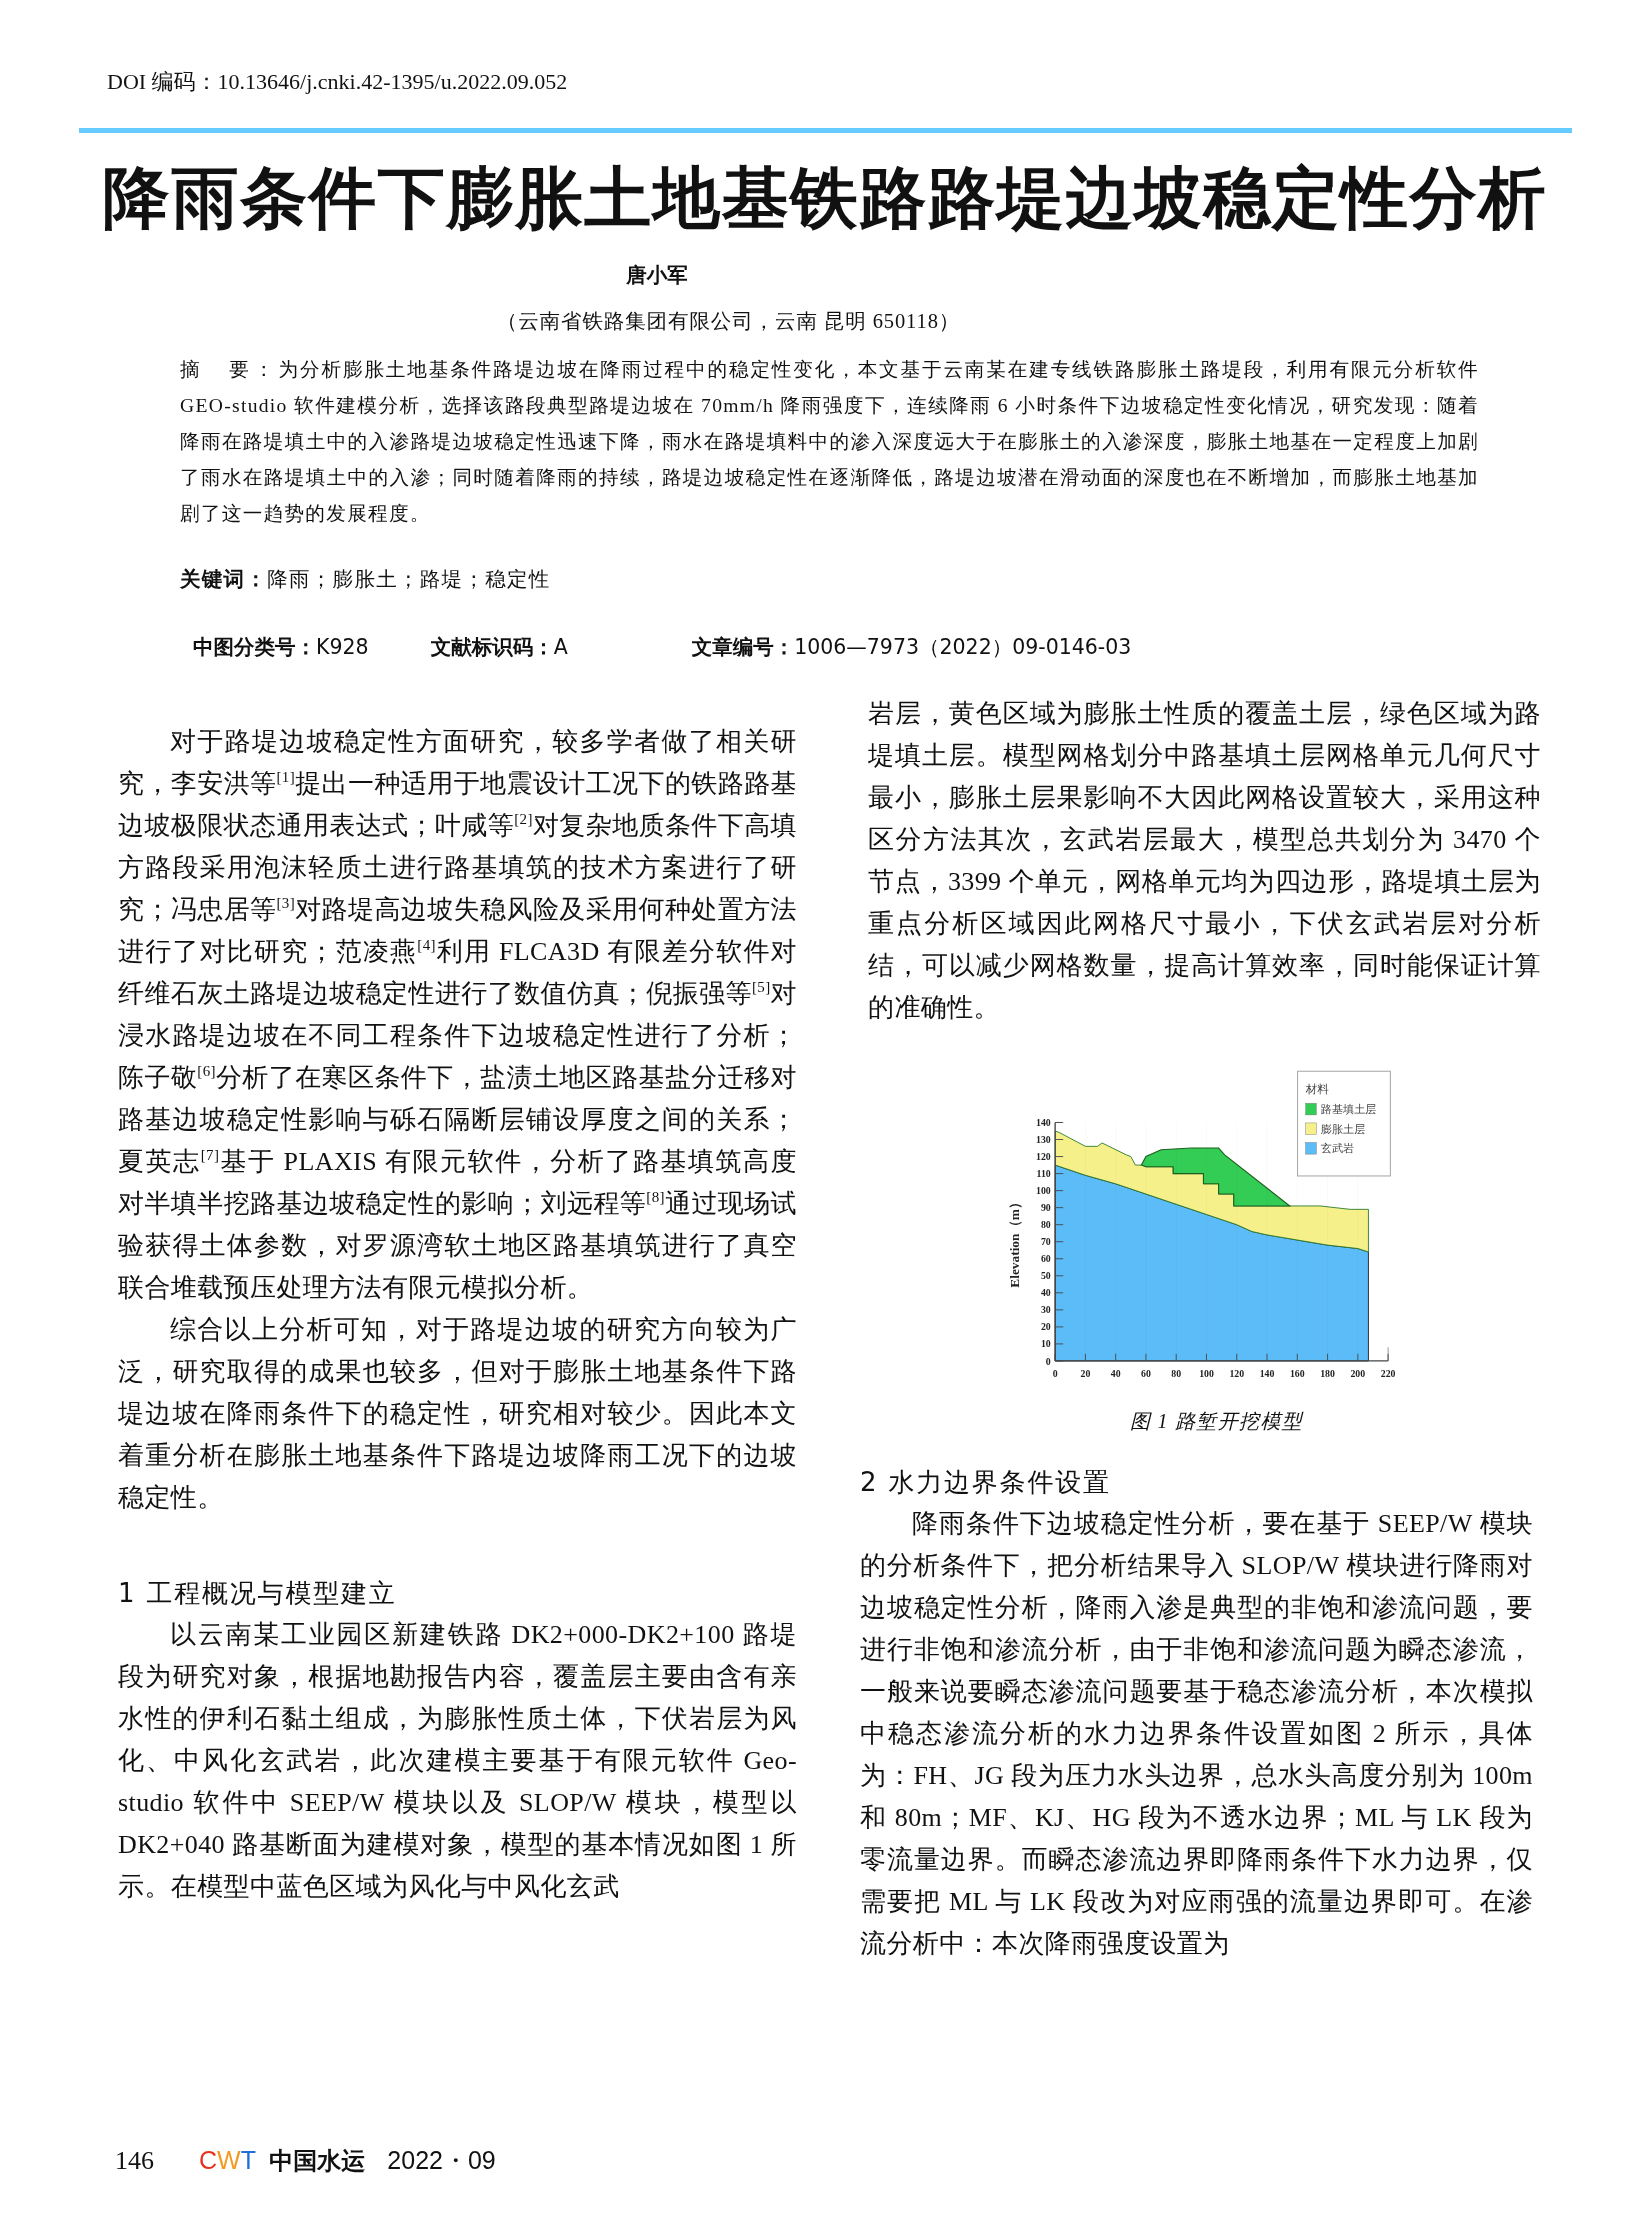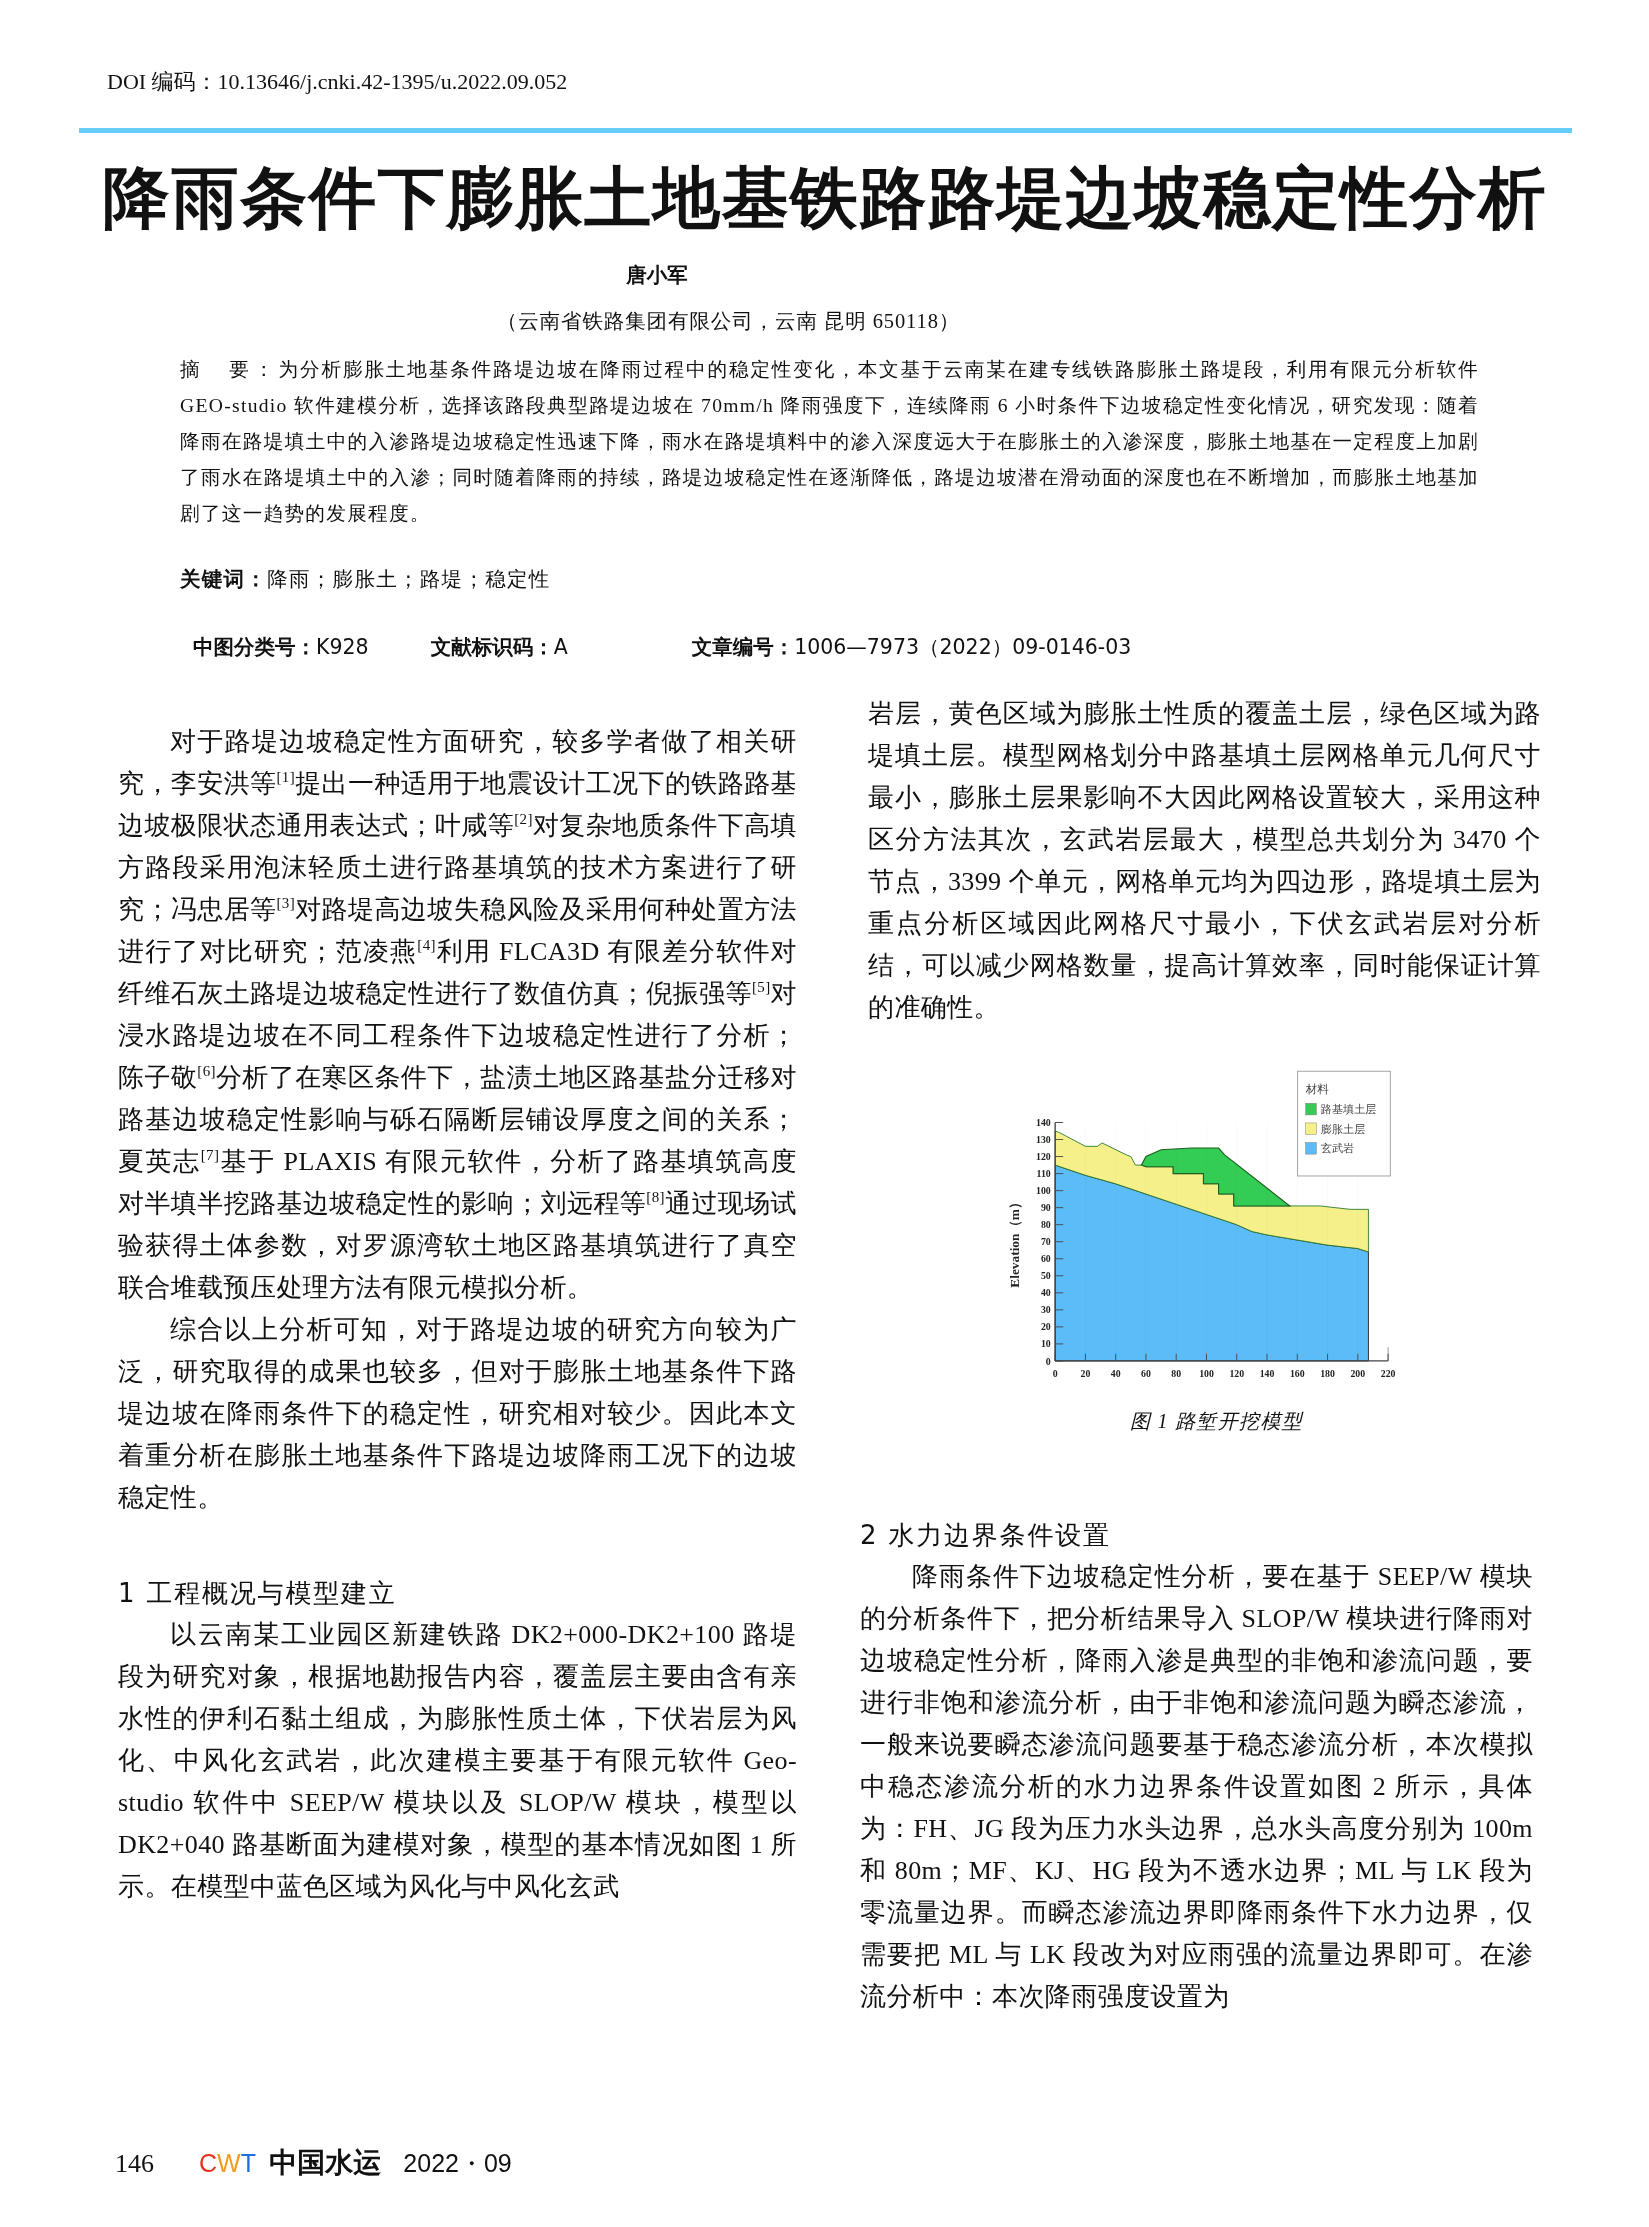--- a/index.html
+++ b/index.html
@@ -21,26 +21,26 @@
   #classline { left: 180px; top: 609px; font-size: 20.5px; font-family: "DejaVu Sans", sans-serif; white-space: pre; }
   #classline span { margin-right: 31px; }
   .col { position: absolute; font-size: 26px; line-height: 42px; text-align: justify; letter-spacing: 0.4px; }
   .col p { margin: 0; text-indent: 2em; }
   .col p.noind { text-indent: 0; }
   .col sup { font-size: 15px; vertical-align: 9.8px; line-height: 0; }
   .col h2 { margin: 0; font-size: 26px; font-weight: normal; letter-spacing: 1.8px;
             font-family: "DejaVu Sans", sans-serif; line-height: 42px; }
   #colL { left: 118px; top: 721px; width: 679px; }
   #colR-top { left: 868px; top: 693px; width: 673px; }
-  #colR-bot { left: 860px; top: 1514px; width: 673px; }
+  #colR-bot { left: 860px; top: 1461px; width: 673px; }
   #figure { left: 998px; top: 1069px; width: 437px; height: 312px; }
   #fig-caption { left: 998px; top: 1408px; width: 437px; text-align: center; font-size: 20px; letter-spacing: 1.3px; font-style: italic; }
   #footer { left: 102px; top: 2114px; font-size: 26px; white-space: pre; }
   #footer .cwt { font-family: "Liberation Sans", sans-serif; font-size: 25px; margin-left: 45px; }
-  #footer .journal { font-weight: bold; margin-left: 13.4px; font-family: "DejaVu Serif", serif; font-size: 28px; }
+  #footer .journal { font-weight: bold; margin-left: 13.4px; font-family: "DejaVu Serif", serif; font-size: 24px; }
   #footer .issue { margin-left: 22px; font-family: "Liberation Sans", sans-serif; font-size: 25px; margin-top: 14px; }
   .spaced-gap { display: inline-block; width: 31px; }
 </style>
 </head>
 <body>
 
 <div id="doi" class="abs">
   <span>DOI 编码：</span><span>10.13646/j.cnki.42-1395/u.2022.09.052</span>
 </div>
 <div id="rule" class="abs" style="background: rgb(102, 204, 255);"></div>

